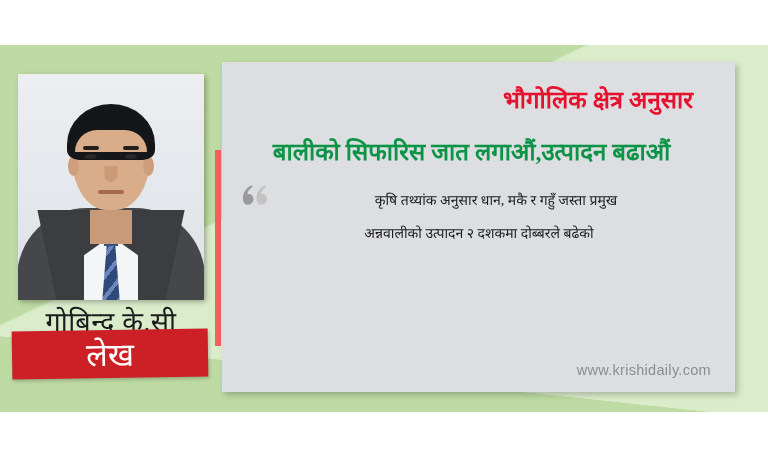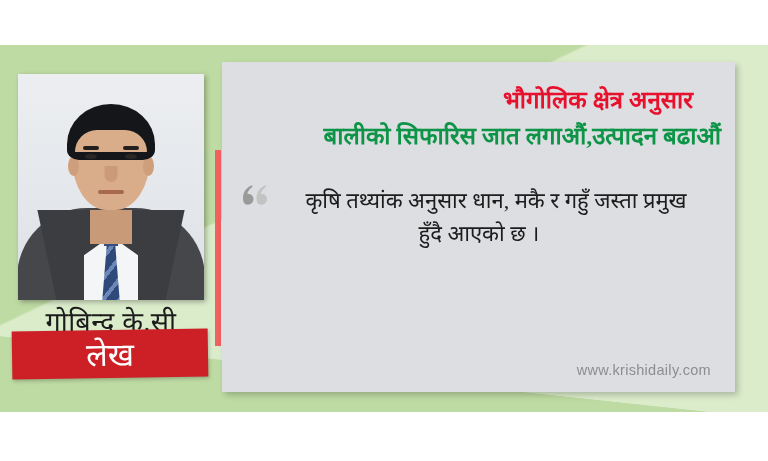--- a/index.html
+++ b/index.html
@@ -243,43 +243,43 @@
     text-align: right;
     padding-right: 28px;
     color: #e8112d;
     font-size: 24px;
     font-weight: bold;
     font-family: "Liberation Serif", serif;
   }
   .headline-green {
     position: absolute;
     left: 0; right: 14px;
-    top: 56px;
-    text-align: right;
+    top: 72px;
+    text-align: center;
     color: #0d9447;
     font-size: 24px;
     font-weight: bold;
     font-family: "Liberation Serif", serif;
   }
 
   .quote-mark {
     position: absolute;
     left: 18px;
     top: 122px;
     width: 30px;
     height: 24px;
   }
 
   .body-text {
     position: absolute;
     left: 26px;
     top: 122px;
     width: 462px;
     text-align: center;
-    font-size: 22px;
+    font-size: 14px;
     line-height: 33px;
     color: #1c1c1c;
     font-family: "Liberation Serif", serif;
   }
   .body-text .ln {
     display: block;
     white-space: nowrap;
   }
   .body-text .ln:first-child { padding-left: 34px; }
 
@@ -339,19 +339,19 @@
 
     <div class="quote-mark">
       <svg width="30" height="24" viewBox="0 0 30 24" aria-hidden="true">
         <path d="M3 14c0-6 3.5-10.5 8.5-12.5 .8-.3 1.5.8.8 1.4C9.2 5.2 7.6 7.6 7.3 10.2c3.4-.6 6.2 1.6 6.2 4.9 0 3.2-2.5 5.6-5.7 5.6C4.3 20.7 3 18 3 14z" fill="#9a9a9a"></path>
         <path d="M16.5 14c0-6 3.5-10.5 8.5-12.5 .8-.3 1.5.8.8 1.4-3.1 2.3-4.7 4.7-5 7.3 3.4-.6 6.2 1.6 6.2 4.9 0 3.2-2.5 5.6-5.7 5.6-3.5 0-4.8-2.7-4.8-6.7z" fill="#c3c3c3"></path>
       </svg>
     </div>
 
     <div class="body-text">
       <span class="ln">कृषि तथ्यांक अनुसार धान, मकै र गहुँ जस्ता प्रमुख</span>
-      <span class="ln">हुँदै आएको छ ।</span>
+      <span class="ln">अन्नवालीको उत्पादन २ दशकमा दोब्बरले बढेको</span>
     </div>
 
     <div class="site-url">www.krishidaily.com</div>
   </div>
 
 </div>
 
 </body></html>

